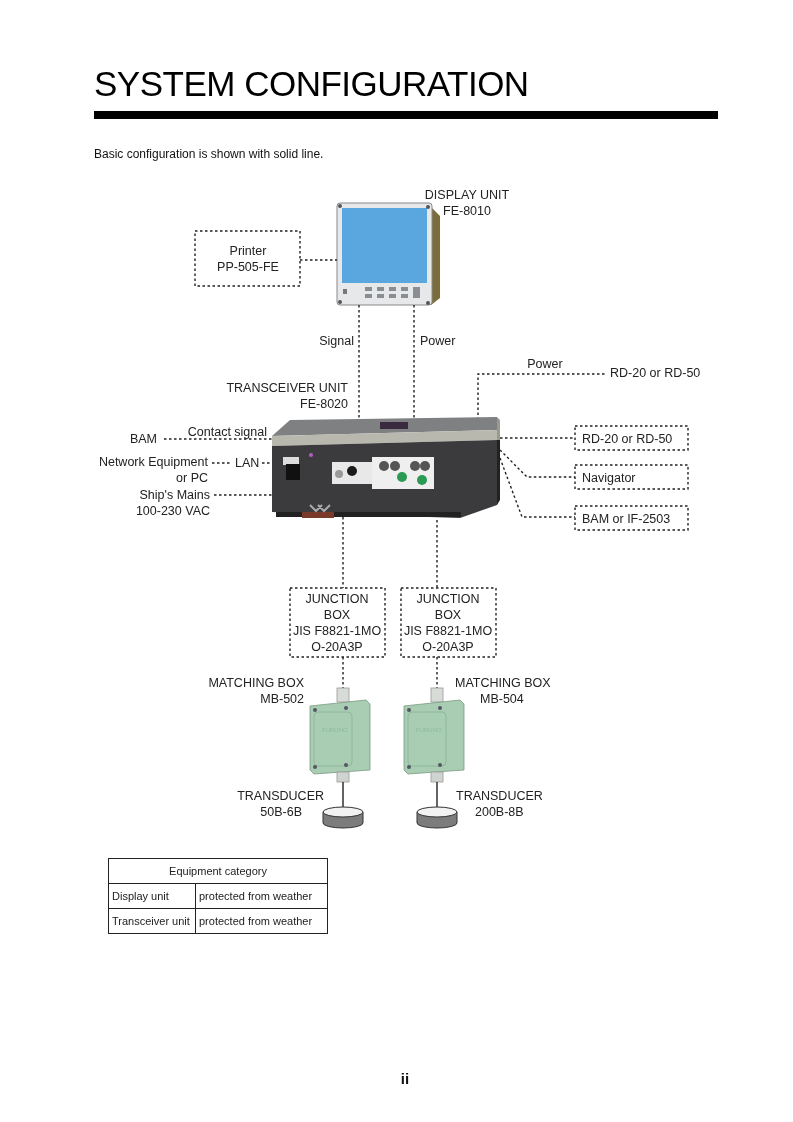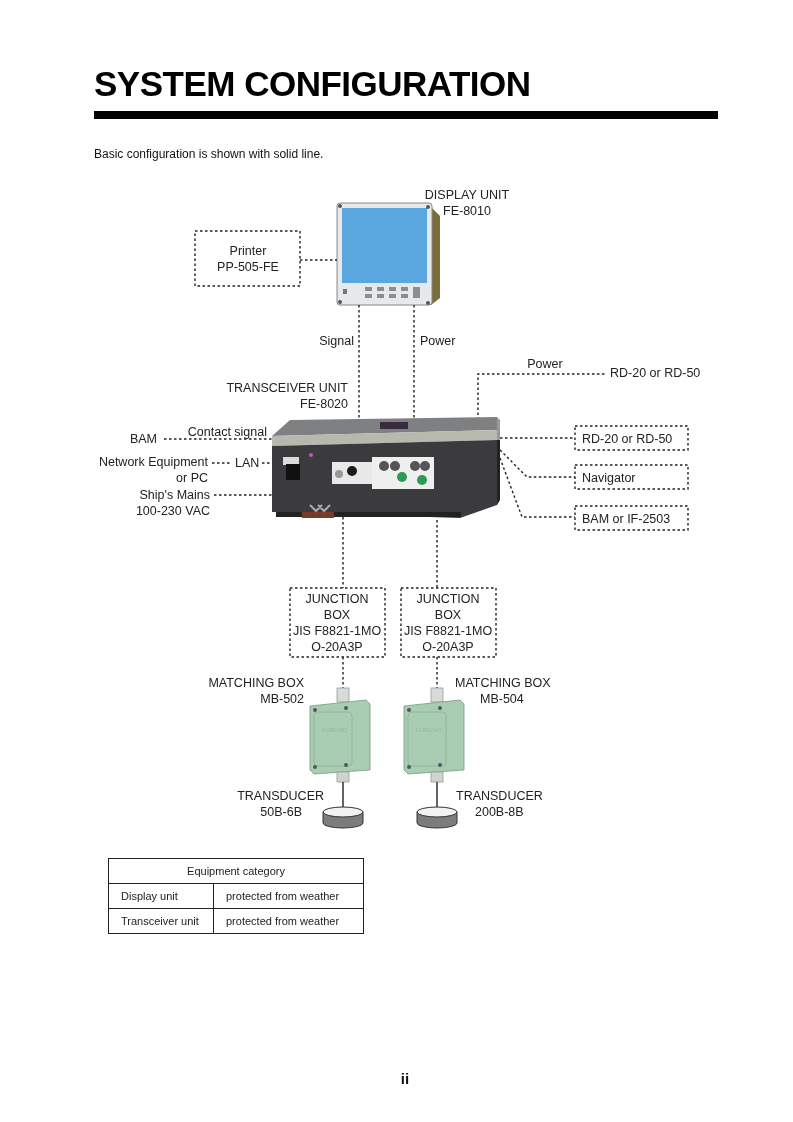--- a/index.html
+++ b/index.html
@@ -1,28 +1,28 @@
 <!DOCTYPE html>
 <html><head>
   <meta charset="utf-8">
   <style>
     html, body { margin: 0; padding: 0; background: #ffffff; }
     body { width: 793px; height: 1122px; position: relative; overflow: hidden;
            font-family: "Liberation Sans", sans-serif; color: #111; }
-    .title { position: absolute; left: 94px; top: 64px; font-size: 35px; font-weight: bold;
+    .title { position: absolute; left: 94px; top: 64px; font-size: 35px; font-weight: normal;
              letter-spacing: -0.5px; margin: 0; color: #000; }
     .rule { position: absolute; left: 94px; top: 111px; width: 624px; height: 8px; background: #000; }
     .intro { position: absolute; left: 94px; top: 147px; font-size: 12px; color: #111; }
     svg.diagram { position: absolute; left: 0; top: 0; }
     svg text { font-family: "Liberation Sans", sans-serif; font-size: 12.5px; fill: #222; }
     .dash { stroke: #222; stroke-width: 1.4; stroke-dasharray: 2.5 2.5; fill: none; }
     .solid { stroke: #222; stroke-width: 1.4; fill: none; }
     table.cat { position: absolute; left: 108px; top: 858px; border-collapse: collapse;
                 font-size: 11px; color: #222; }
-    table.cat td, table.cat th { border: 1.3px solid #222; padding: 4px 12px; font-weight: normal;
+    table.cat td, table.cat th { border: 1.3px solid #222; padding: 4px 3px; font-weight: normal;
                 text-align: left; height: 16px; }
     table.cat th { text-align: center; }
     .pageno { position: absolute; left: 0; width: 810px; top: 1070px; text-align: center;
               font-size: 15px; font-weight: bold; }
   </style>
 </head>
 <body>
 
 <h1 class="title">SYSTEM CONFIGURATION</h1>
 <div class="rule"></div>

